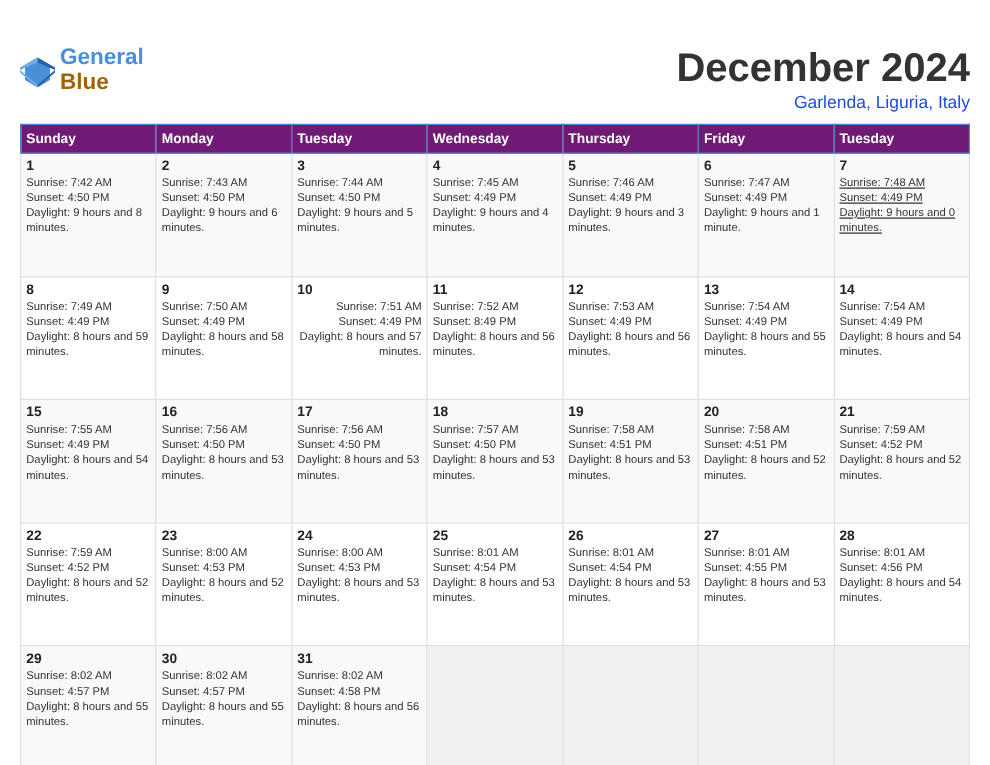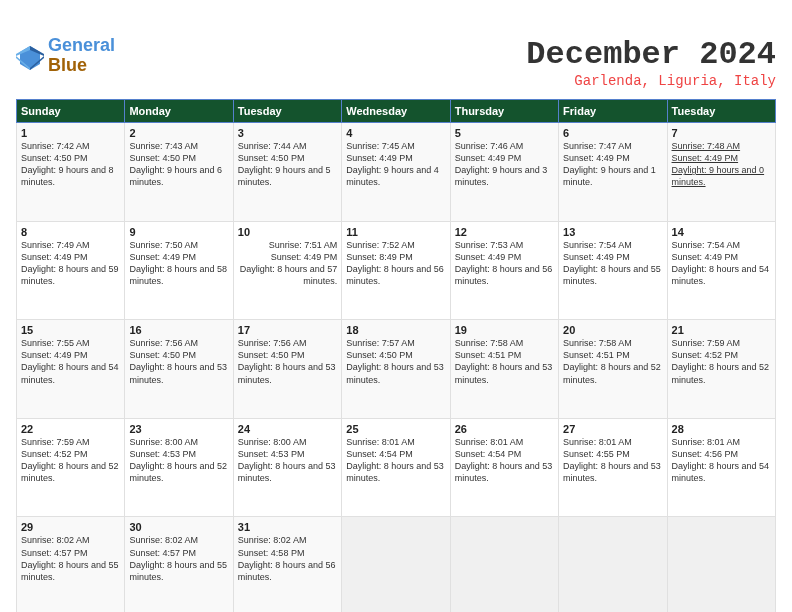--- a/index.html
+++ b/index.html
@@ -37,39 +37,38 @@
     }
     .logo-text span {
       color: #4a90d9;
     }
     .logo-icon {
       width: 28px;
       height: 28px;
     }
     .title-block {
       text-align: right;
-      font-family: Liberation Mono, monospace;
     }
     .month-title {
       font-size: 32px;
       font-weight: bold;
       color: #333;
     }
     .subtitle {
       font-size: 14px;
-      color: #ef4444;
+      color: #1d4ed8;
     }
     .calendar {
       flex: 1;
       border-collapse: collapse;
       width: 100%;
       font-size: 10px;
     }
     .calendar thead tr {
-      background: #14532d;
+      background: #701a75;
       color: #fff;
     }
     .calendar thead th {
       padding: 5px 4px;
       font-size: 11px;
       font-weight: bold;
       border: 1px solid #5580cc;
       text-align: left;
     }
     .calendar tbody tr {

